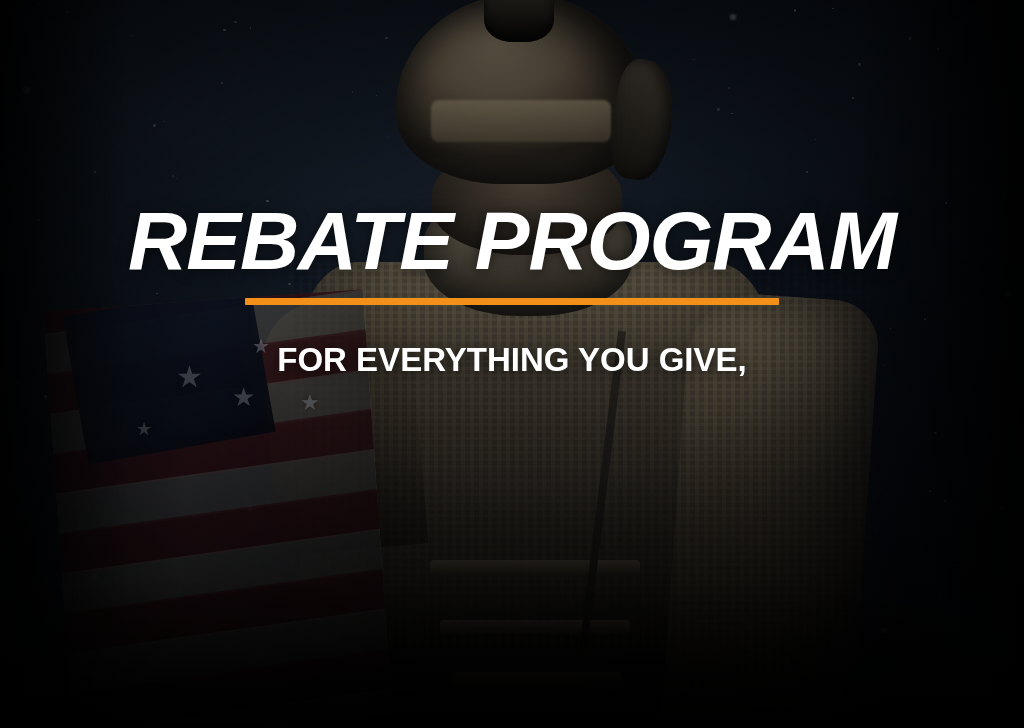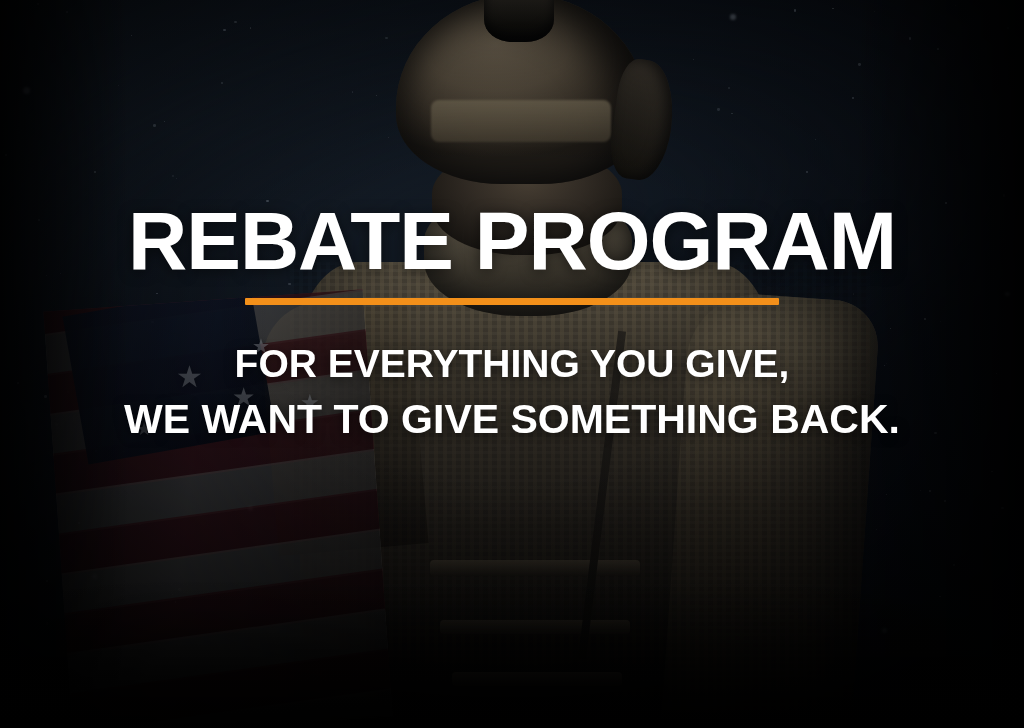--- a/index.html
+++ b/index.html
@@ -230,21 +230,21 @@
     color:#ffffff;
     font-family:"Liberation Sans", sans-serif;
     font-weight:bold;
     font-size:74px;
     line-height:0.95;
     letter-spacing:-0.5px;
     text-transform:uppercase;
     text-shadow:0 2px 14px rgba(0,0,0,.55);
   }
   .headline .hl-1 { display:block; font-size:73px; letter-spacing:1px; }
-  .headline .hl-2 { display:block; font-size:82px; letter-spacing:-1px; margin-top:6px; }
+  .headline .hl-2 { display:block; font-size:82px; letter-spacing:-1px; margin-top:6px;font-style:italic; }
 
   .rule {
     width:534px;
     height:7px;
     background:#F3901A;
     margin-top:18px;
     border-radius:1px;
   }
 
   .subhead {
@@ -252,21 +252,21 @@
     text-align:center;
     color:#ffffff;
     font-family:"Liberation Sans", sans-serif;
     font-weight:bold;
     font-size:40px;
     line-height:1.28;
     letter-spacing:0px;
     text-transform:uppercase;
     text-shadow:0 2px 12px rgba(0,0,0,.6);
   }
-  .subhead .sub-1 { display:block; font-size:39px; }
+  .subhead .sub-1 { display:block; font-size:33px; }
   .subhead .sub-2 { display:block; font-size:41px; margin-top:4px; }
 </style>
 </head>
 <body>
 
 <div class="banner">
 
   <div class="bg-sky"></div>
   <div class="bg-cloudband"></div>
   <div class="bg-cloudband2"></div>
@@ -439,17 +439,16 @@
   <div class="content">
 
     <h1 class="headline">
       <span class="hl-2">REBATE PROGRAM</span>
     </h1>
 
     <div class="rule" style="width: 534px; height: 7px; background: rgb(243, 144, 26);"></div>
 
     <h2 class="subhead">
       <span class="sub-1">FOR EVERYTHING YOU GIVE,</span>
-      <span class="sub-2">WE WANT TO GIVE SOMETHING BACK.</span>
     </h2>
 
   </div>
 </div>
 
 </body></html>

